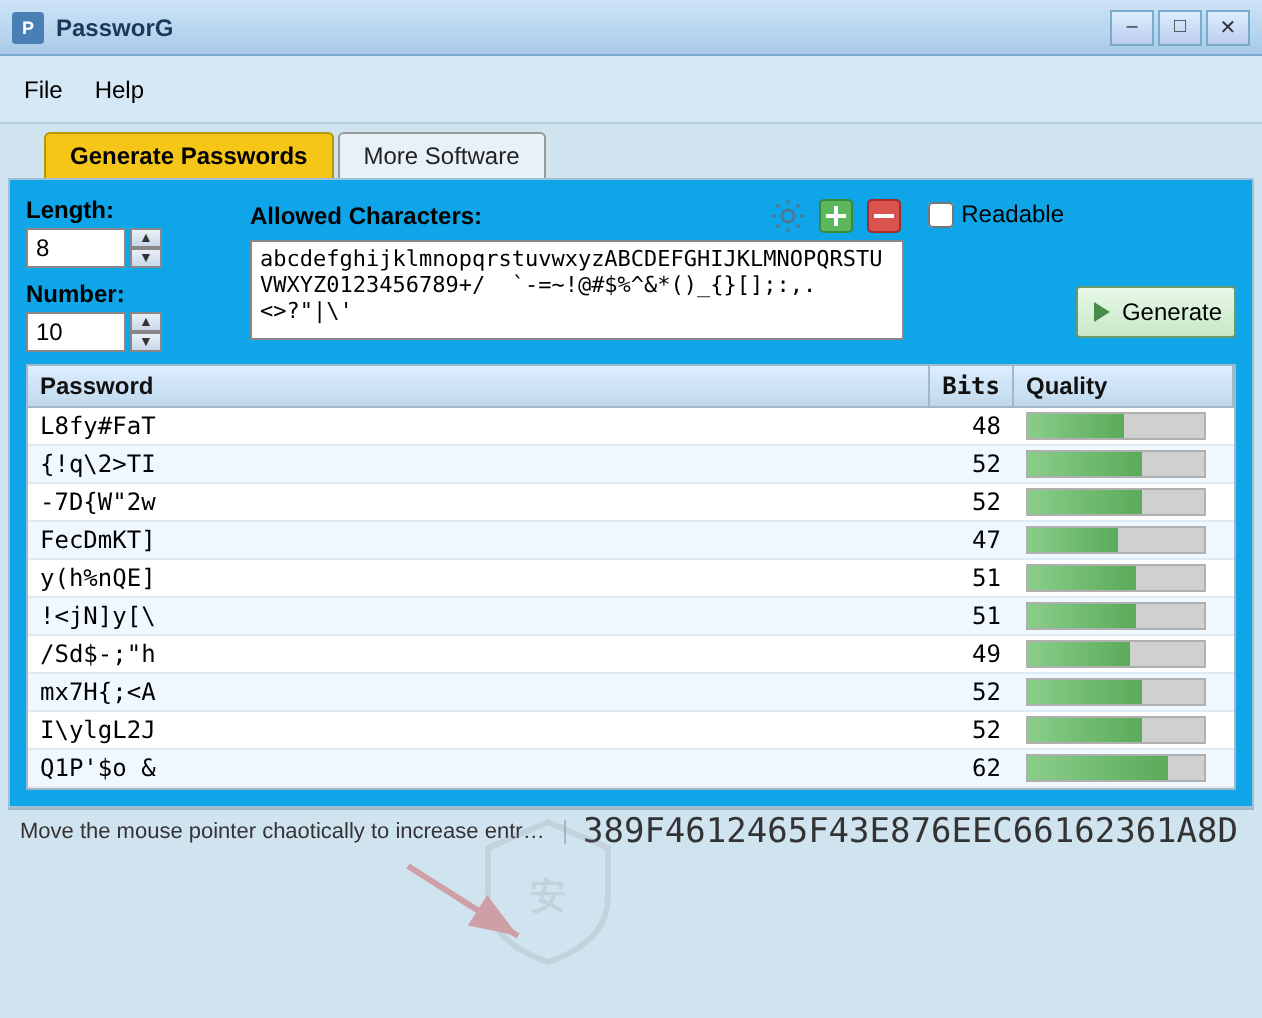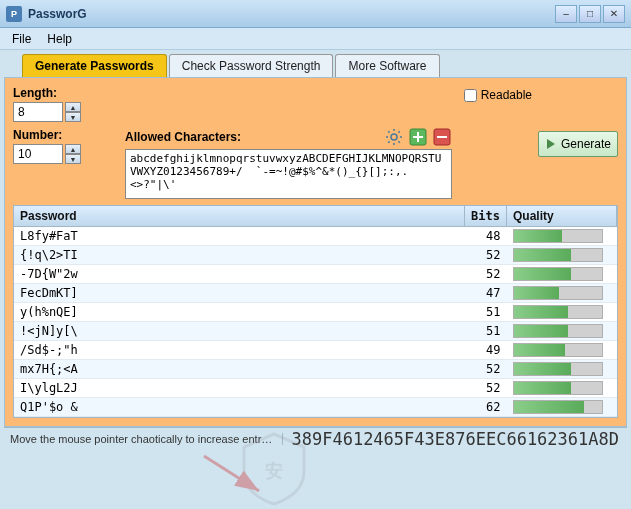--- a/index.html
+++ b/index.html
@@ -48,21 +48,21 @@
       height: 18px;
       border: 1px solid #7aabcc;
       background: linear-gradient(to bottom, #def, #bce);
       cursor: pointer;
       font-size: 10px;
       display: flex; align-items: center; justify-content: center;
       color: #333;
     }
     .menu-bar {
       background: #d6e8f5;
-      height: 22px;
+      height: 34px;
       display: flex;
       align-items: center;
       padding: 0 4px;
       border-bottom: 1px solid #b0cce0;
     }
     .menu-item {
       padding: 2px 8px;
       cursor: pointer;
       font-size: 12px;
       color: #000;
@@ -83,21 +83,21 @@
       border-radius: 3px 3px 0 0;
       color: #222;
     }
     .tab.active {
       background: #f5c518;
       border-color: #b8960a;
       font-weight: bold;
       color: #000;
     }
     .main-content {
-      background: #fdba74;
+      background: #0ea5e9;
       border: 1px solid #a0c0d8;
       margin: 0 4px;
       padding: 8px;
       display: flex;
       flex-direction: column;
       gap: 6px;
       justify-content: center;
     }
     .top-controls {
       display: flex;
@@ -151,21 +151,20 @@
     .allowed-section {
       flex: 1;
       display: flex;
       flex-direction: column;
       gap: 2px;
     }
     .allowed-header {
       display: flex;
       align-items: center;
       justify-content: space-between;
-      margin-top: 41px;
     }
     .allowed-label {
       font-size: 12px;
       font-weight: bold;
     }
     .icon-row {
       display: flex;
       gap: 4px;
       align-items: center;
     }
@@ -324,21 +323,20 @@
     </div>
   </div>
 
   <div class="menu-bar">
     <div class="menu-item">File</div>
     <div class="menu-item">Help</div>
   </div>
 
   <div class="tabs-bar">
     <div class="tab active">Generate Passwords</div>
-    <div class="tab">Check Password Strength</div>
     <div class="tab">More Software</div>
   </div>
 
   <div class="main-content">
     <div class="top-controls">
 
       <div class="left-controls">
         <div class="control-group">
           <span class="control-label">Length:</span>
           <div class="spin-container">

